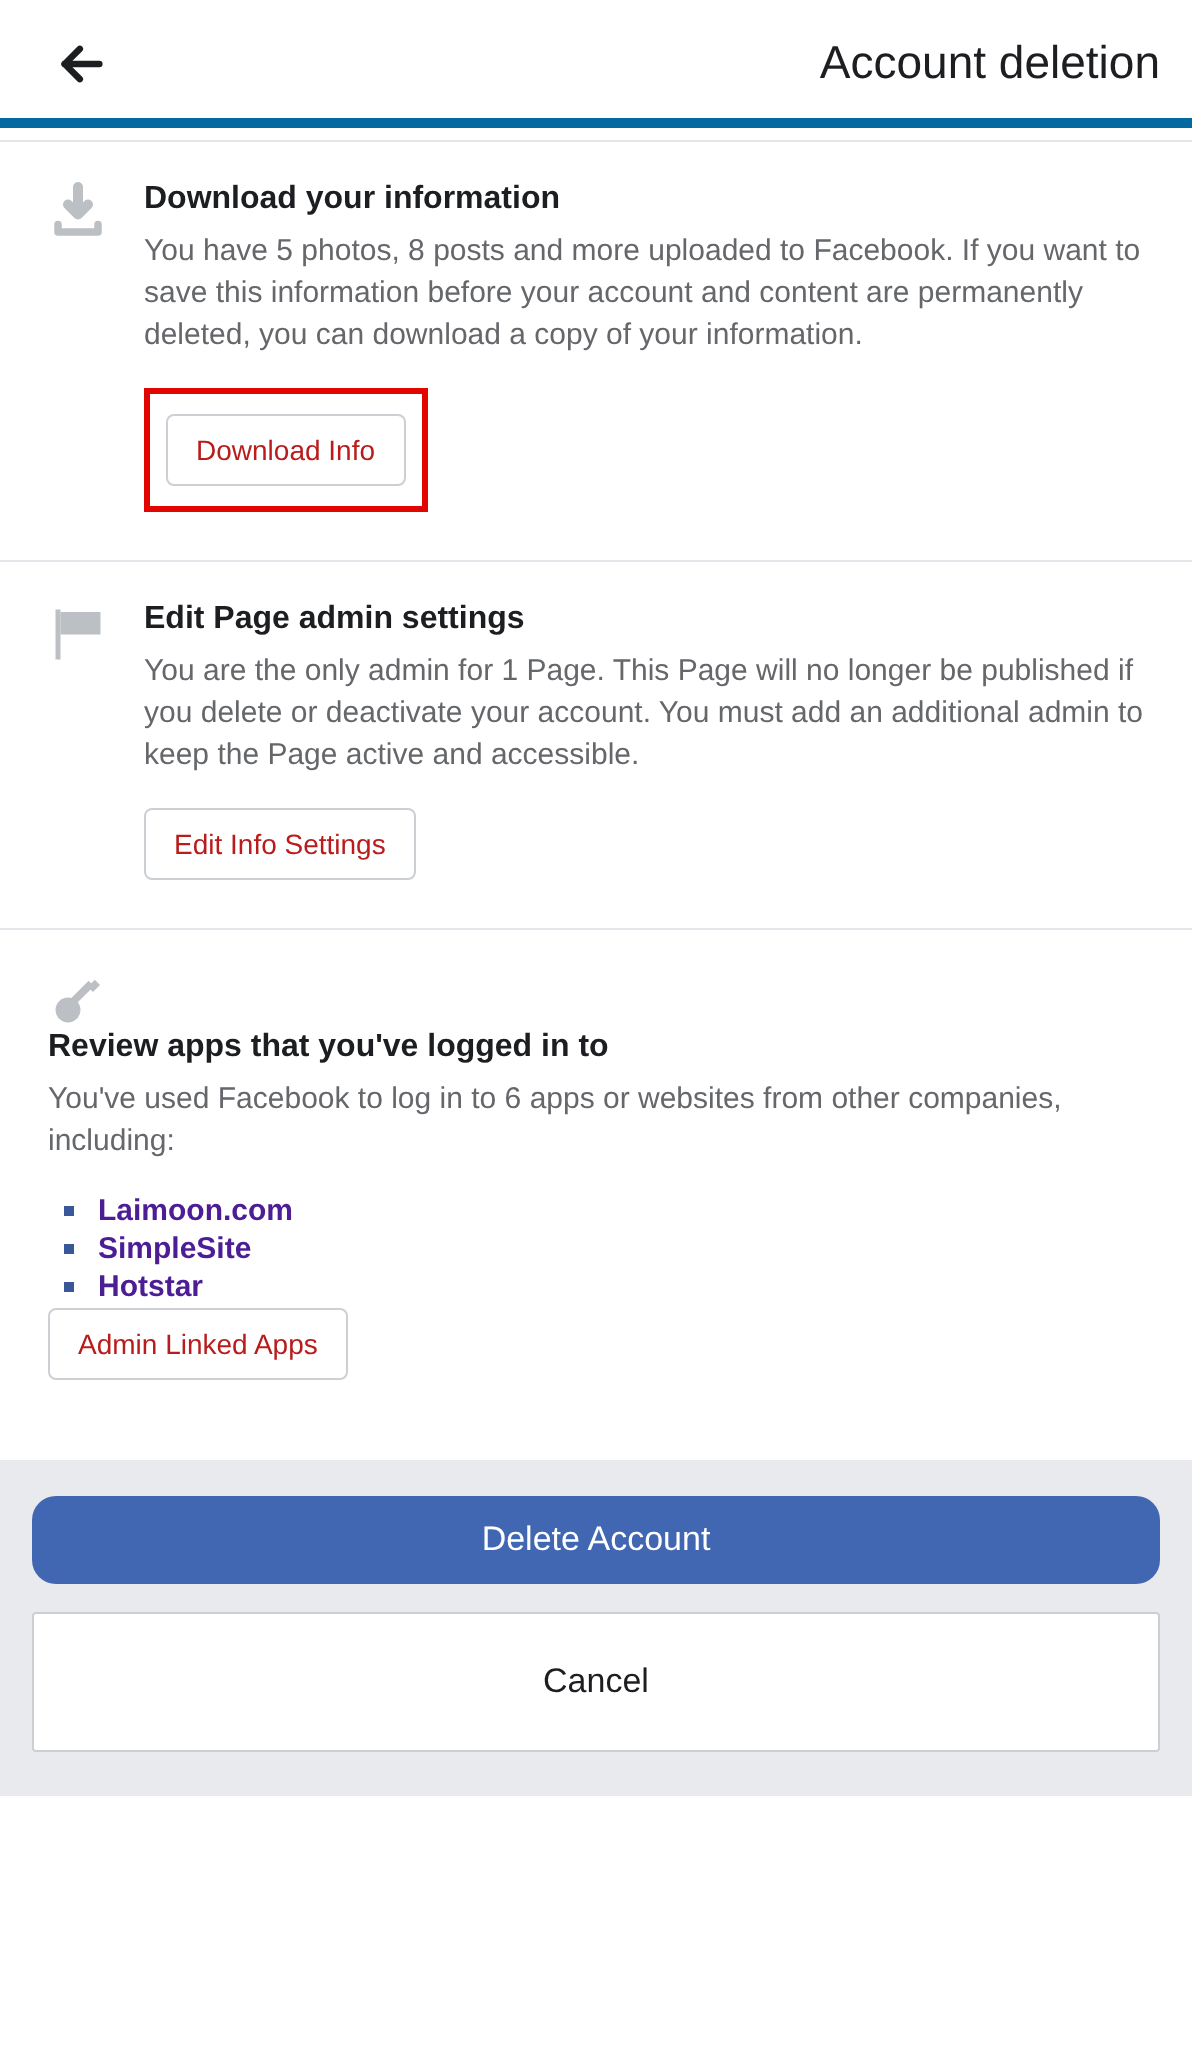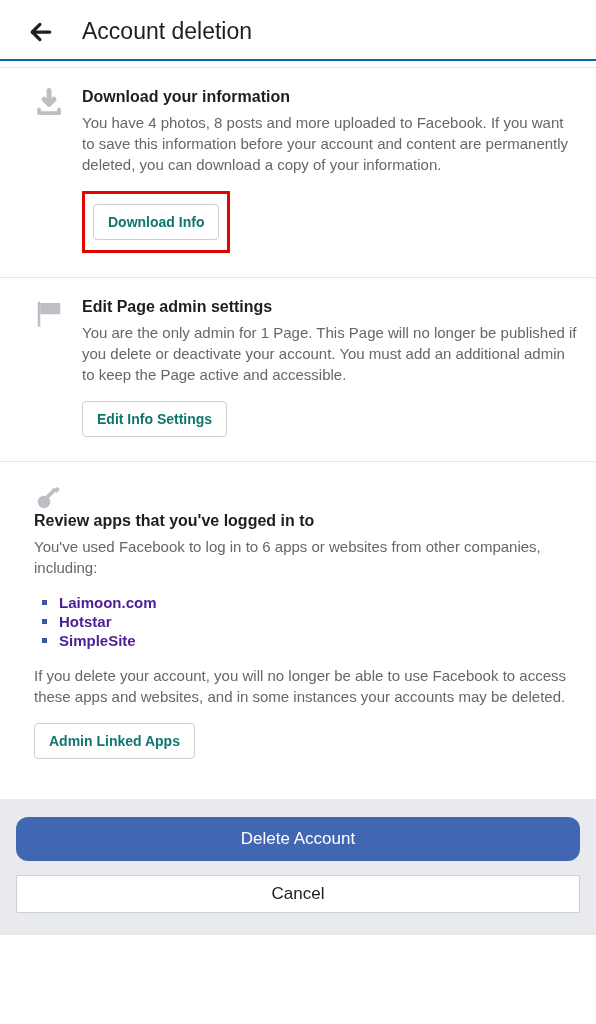--- a/index.html
+++ b/index.html
@@ -10,40 +10,41 @@
     body {
       font-family: -apple-system, BlinkMacSystemFont, "Segoe UI", Helvetica, Arial, sans-serif;
       width: 596px;
       background: #fff;
       color: #1c1e21;
     }
     .header {
       display: flex;
       align-items: center;
       padding: 18px 16px 14px 28px;
-      border-bottom: 2px solid #0369a1;
+      border-bottom: 5px solid #0369a1;
+      justify-content: space-between;
     }
     .back-arrow {
       width: 26px;
       height: 26px;
       margin-right: 28px;
       cursor: pointer;
     }
     .page-title {
       font-size: 23px;
       font-weight: 400;
       color: #1c1e21;
     }
     .content {
       border-top: 1px solid #e4e6eb;
       margin-top: 6px;
     }
     .section {
       display: flex;
-      padding: 20px 16px 24px 34px;
+      padding: 20px 16px 24px 24px;
       border-bottom: 1px solid #e4e6eb;
       justify-content: flex-end;
     }
     .section:last-of-type {
       border-bottom: none;
       flex-direction: column;
     }
     .section-icon {
       width: 30px;
       height: 30px;
@@ -73,22 +74,22 @@
       margin-top: 16px;
       margin-bottom: 16px;
     }
     .btn-secondary {
       display: inline-block;
       padding: 9px 14px;
       border: 1px solid #ccd0d5;
       border-radius: 4px;
       background: #fff;
       font-size: 14px;
-      font-weight: 700;
-      color: #0f766e;
+      font-weight: 400;
+      color: #b91c1c;
       cursor: pointer;
     }
     .highlight-box {
       border: 3px solid #e10600;
       padding: 10px 8px;
       display: inline-block;
     }
     .app-list {
       list-style: none;
       margin: 0 0 0 8px;
@@ -124,21 +125,21 @@
       border: none;
       border-radius: 12px;
       font-size: 17px;
       font-weight: 400;
       cursor: pointer;
       margin-bottom: 14px;
     }
     .btn-cancel {
       display: block;
       width: 100%;
-      padding: 8px;
+      padding: 24px;
       background: #fff;
       color: #1c1e21;
       border: 1px solid #ccd0d5;
       border-radius: 2px;
       font-size: 17px;
       font-weight: 400;
       cursor: pointer;
     }
   </style>
 </head>
@@ -158,21 +159,21 @@
 
   <div class="section">
     <div class="section-icon">
       <svg viewBox="0 0 24 24" fill="#bcc0c4">
         <path d="M12 2 L12 13 M12 13 L8 9 M12 13 L16 9" stroke="#bcc0c4" stroke-width="4" stroke-linecap="round" stroke-linejoin="round" fill="none"></path>
         <path d="M4 17 L4 20 L20 20 L20 17" stroke="#bcc0c4" stroke-width="3" stroke-linecap="round" stroke-linejoin="round" fill="none"></path>
       </svg>
     </div>
     <div class="section-body">
       <div class="section-title">Download your information</div>
-      <div class="section-desc">You have 4 photos, 8 posts and more uploaded to Facebook. If you want to save this information before your account and content are permanently deleted, you can download a copy of your information.</div>
+      <div class="section-desc">You have 5 photos, 8 posts and more uploaded to Facebook. If you want to save this information before your account and content are permanently deleted, you can download a copy of your information.</div>
       <div class="highlight-box">
         <button class="btn-secondary">Download Info</button>
       </div>
     </div>
   </div>
 
   <div class="section">
     <div class="section-icon">
       <svg viewBox="0 0 24 24" fill="#bcc0c4">
         <rect x="3" y="3" width="2" height="20"></rect>
@@ -192,24 +193,23 @@
         <circle cx="8" cy="16" r="5"></circle>
         <rect x="11" y="3" width="3" height="12" transform="rotate(45 12 10)"></rect>
         <rect x="17" y="4" width="3" height="4" transform="rotate(45 18 6)"></rect>
       </svg>
     </div>
     <div class="section-body">
       <div class="section-title">Review apps that you've logged in to</div>
       <div class="section-desc">You've used Facebook to log in to 6 apps or websites from other companies, including:</div>
       <ul class="app-list">
         <li>Laimoon.com</li>
+        <li>SimpleSite</li>
         <li>Hotstar</li>
-        <li>SimpleSite</li>
       </ul>
-      <div class="section-desc2">If you delete your account, you will no longer be able to use Facebook to access these apps and websites, and in some instances your accounts may be deleted.</div>
       <button class="btn-secondary">Admin Linked Apps</button>
     </div>
   </div>
 
 </div>
 
 <div class="footer">
   <button class="btn-primary">Delete Account</button>
   <button class="btn-cancel">Cancel</button>
 </div>

